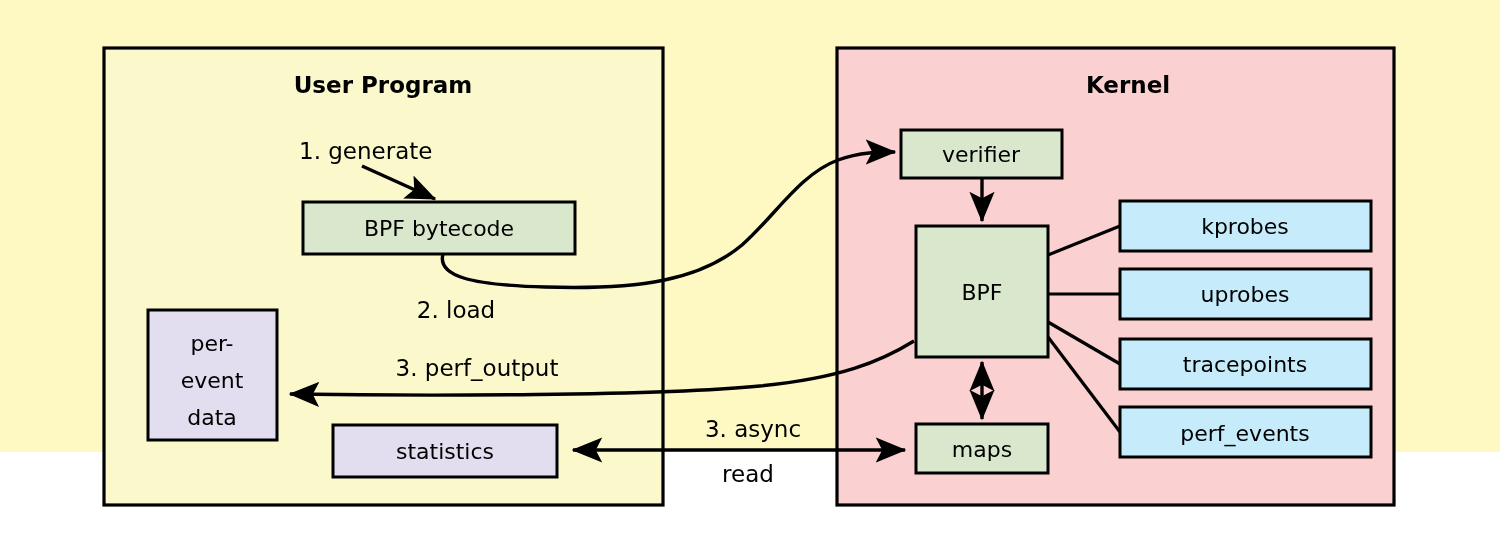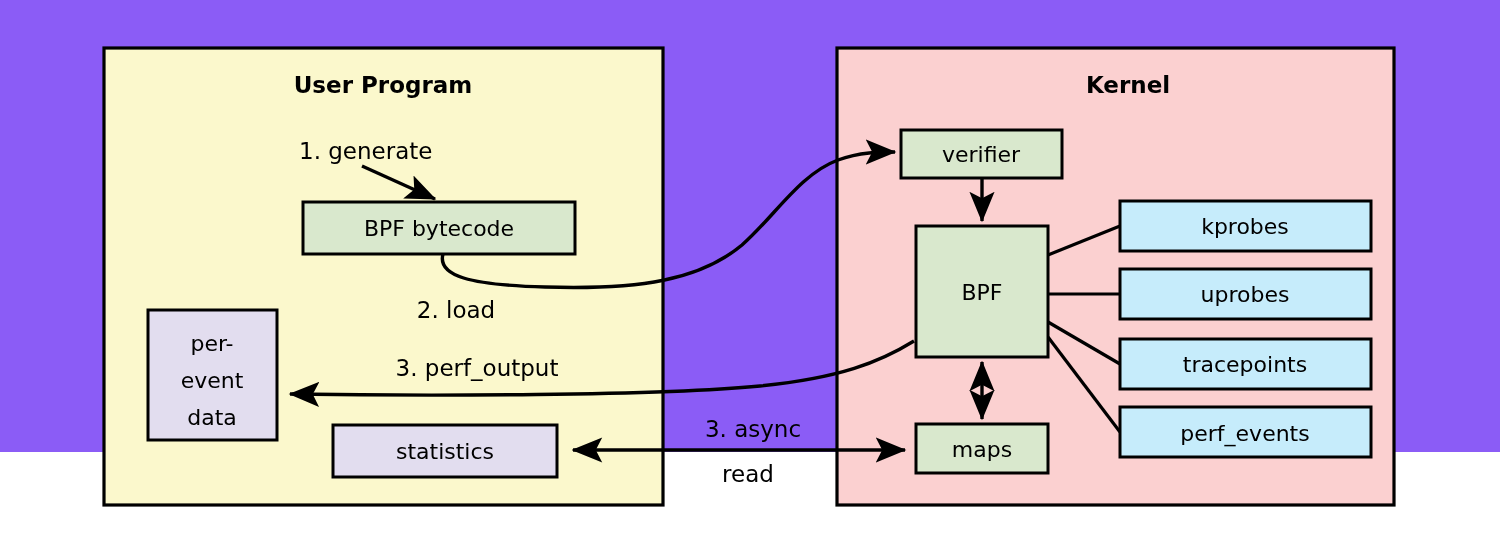--- a/index.html
+++ b/index.html
@@ -10,21 +10,21 @@
   body {
     width: 1500px;
     height: 550px;
     font-family: "DejaVu Sans", sans-serif;
     overflow: hidden;
   }
   #diagram-root {
     position: relative;
     width: 1500px;
     height: 452px;
-    background: #8b5cf6;
+    background: #fef9c3;
   }
   svg.canvas {
     position: absolute;
     top: 0;
     left: 0;
     width: 1500px;
     height: 550px;
   }
   .panel-rect {
     stroke: #000000;

